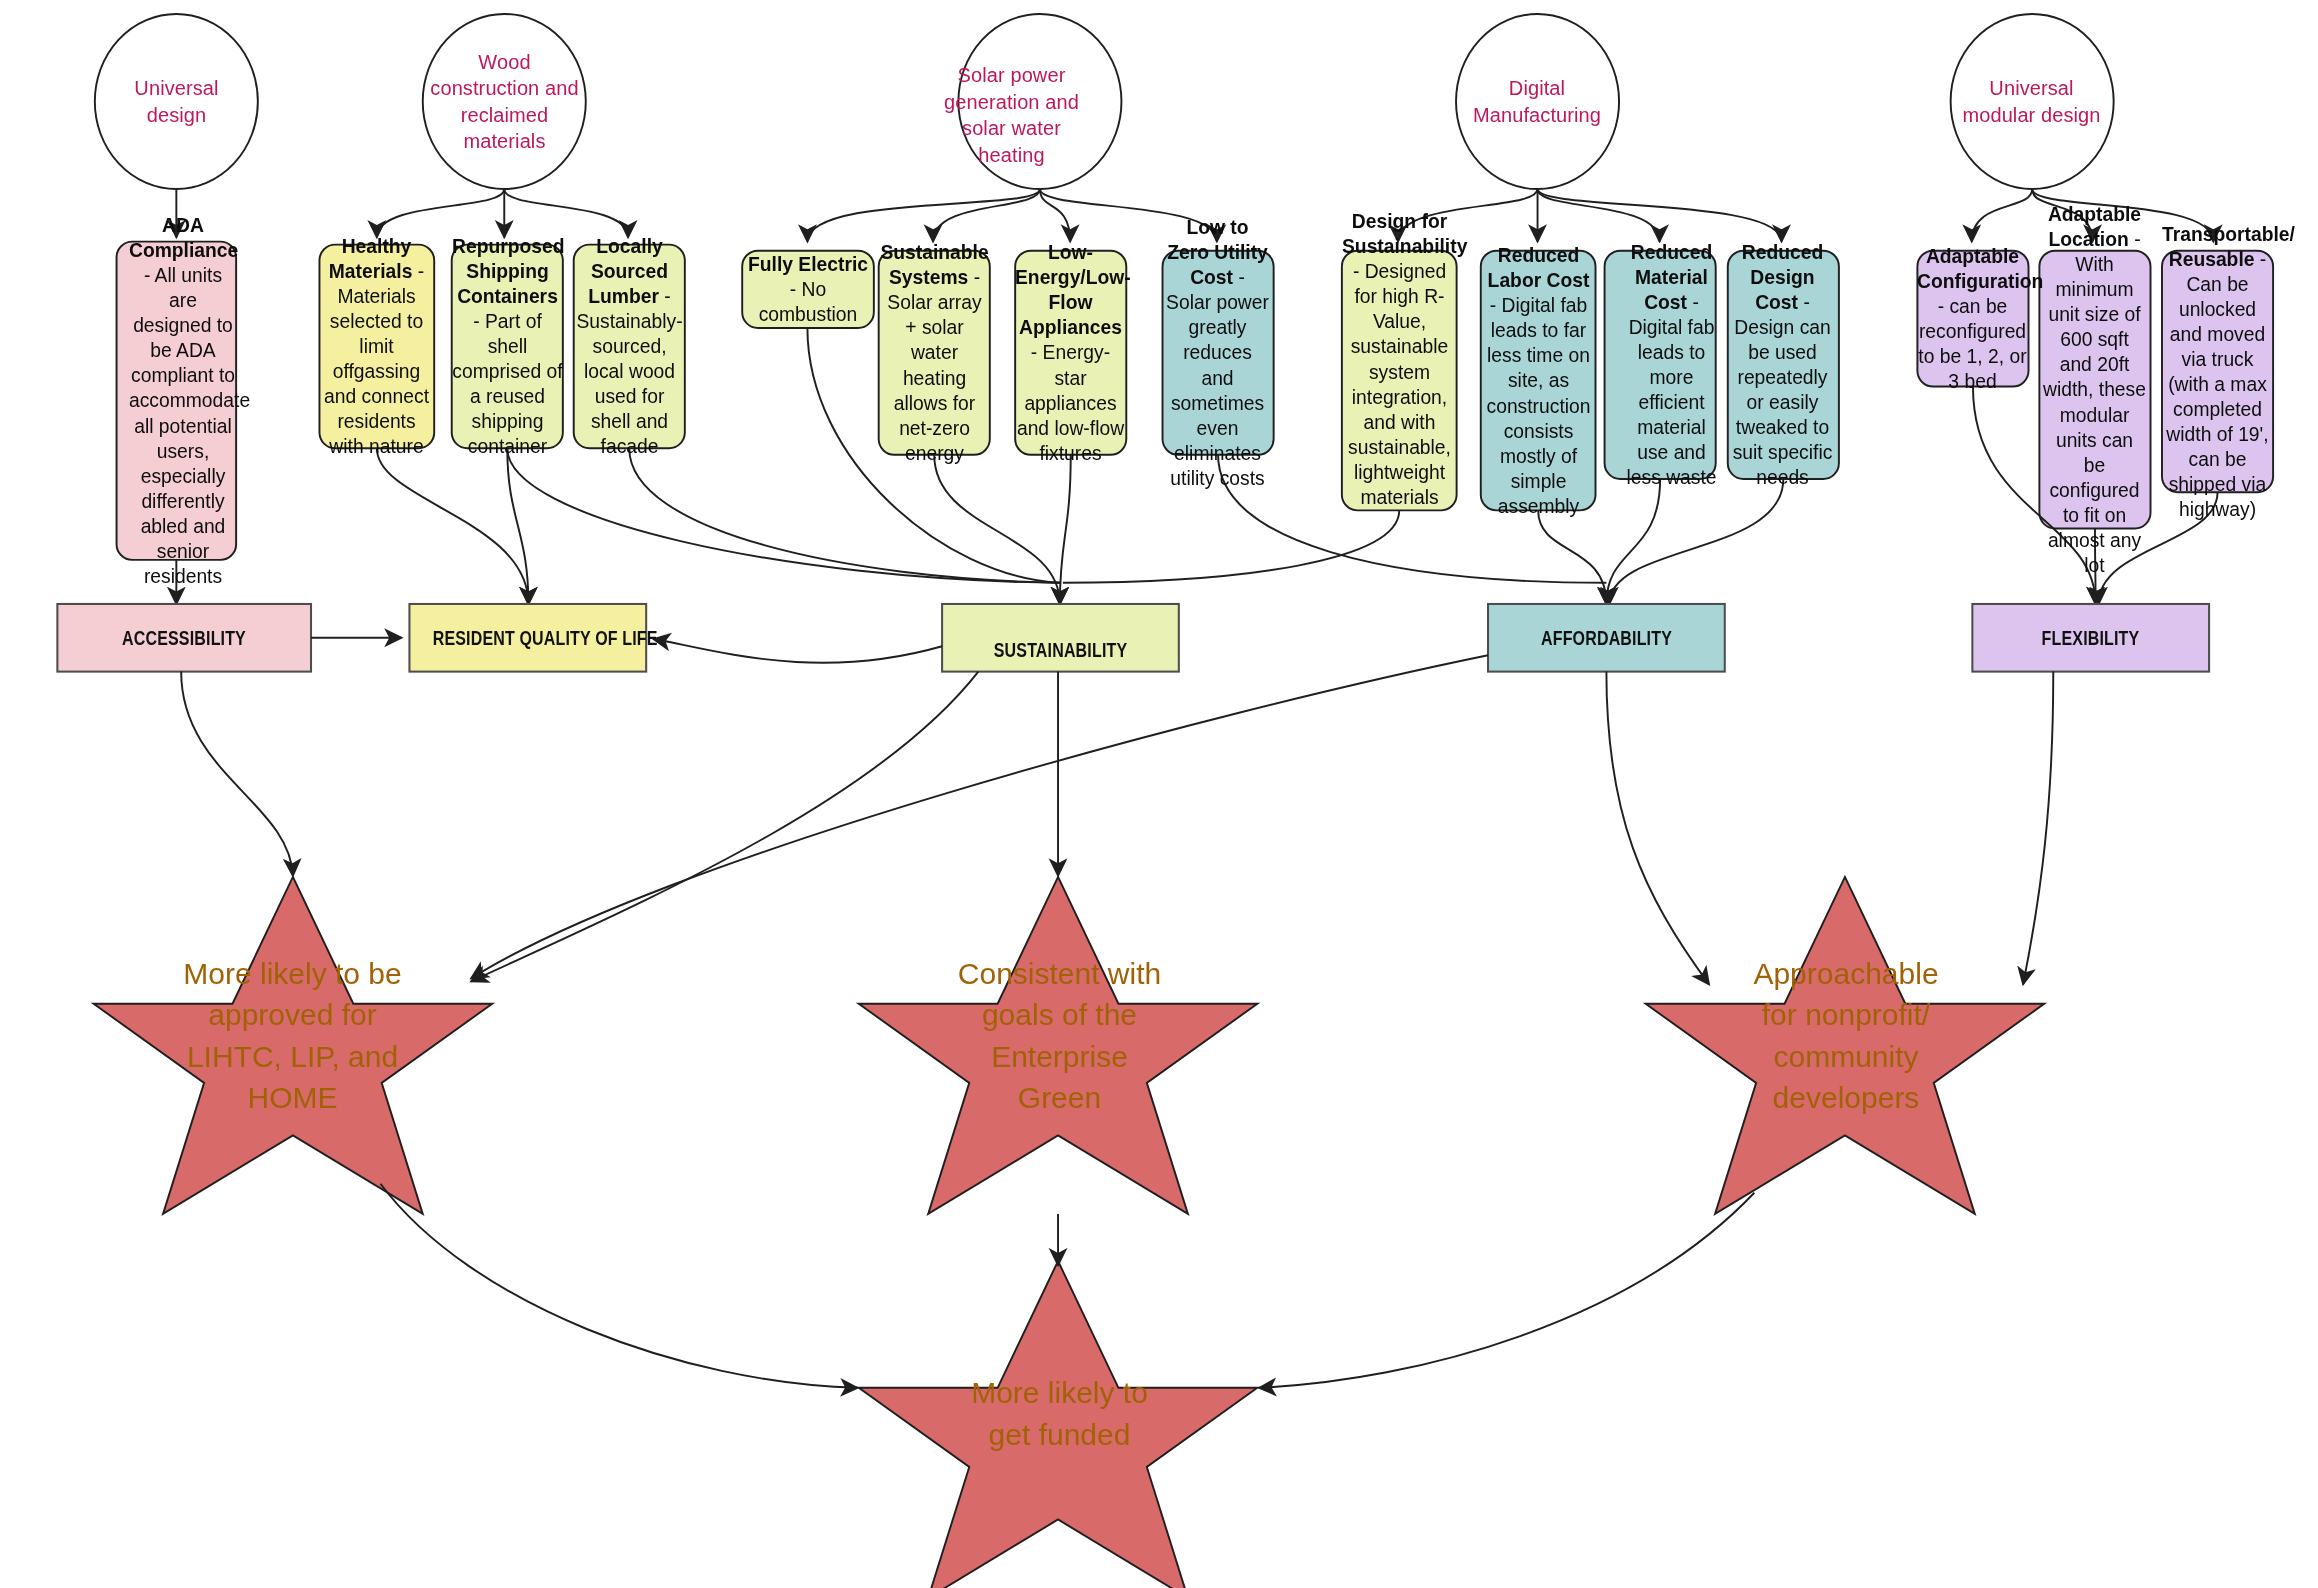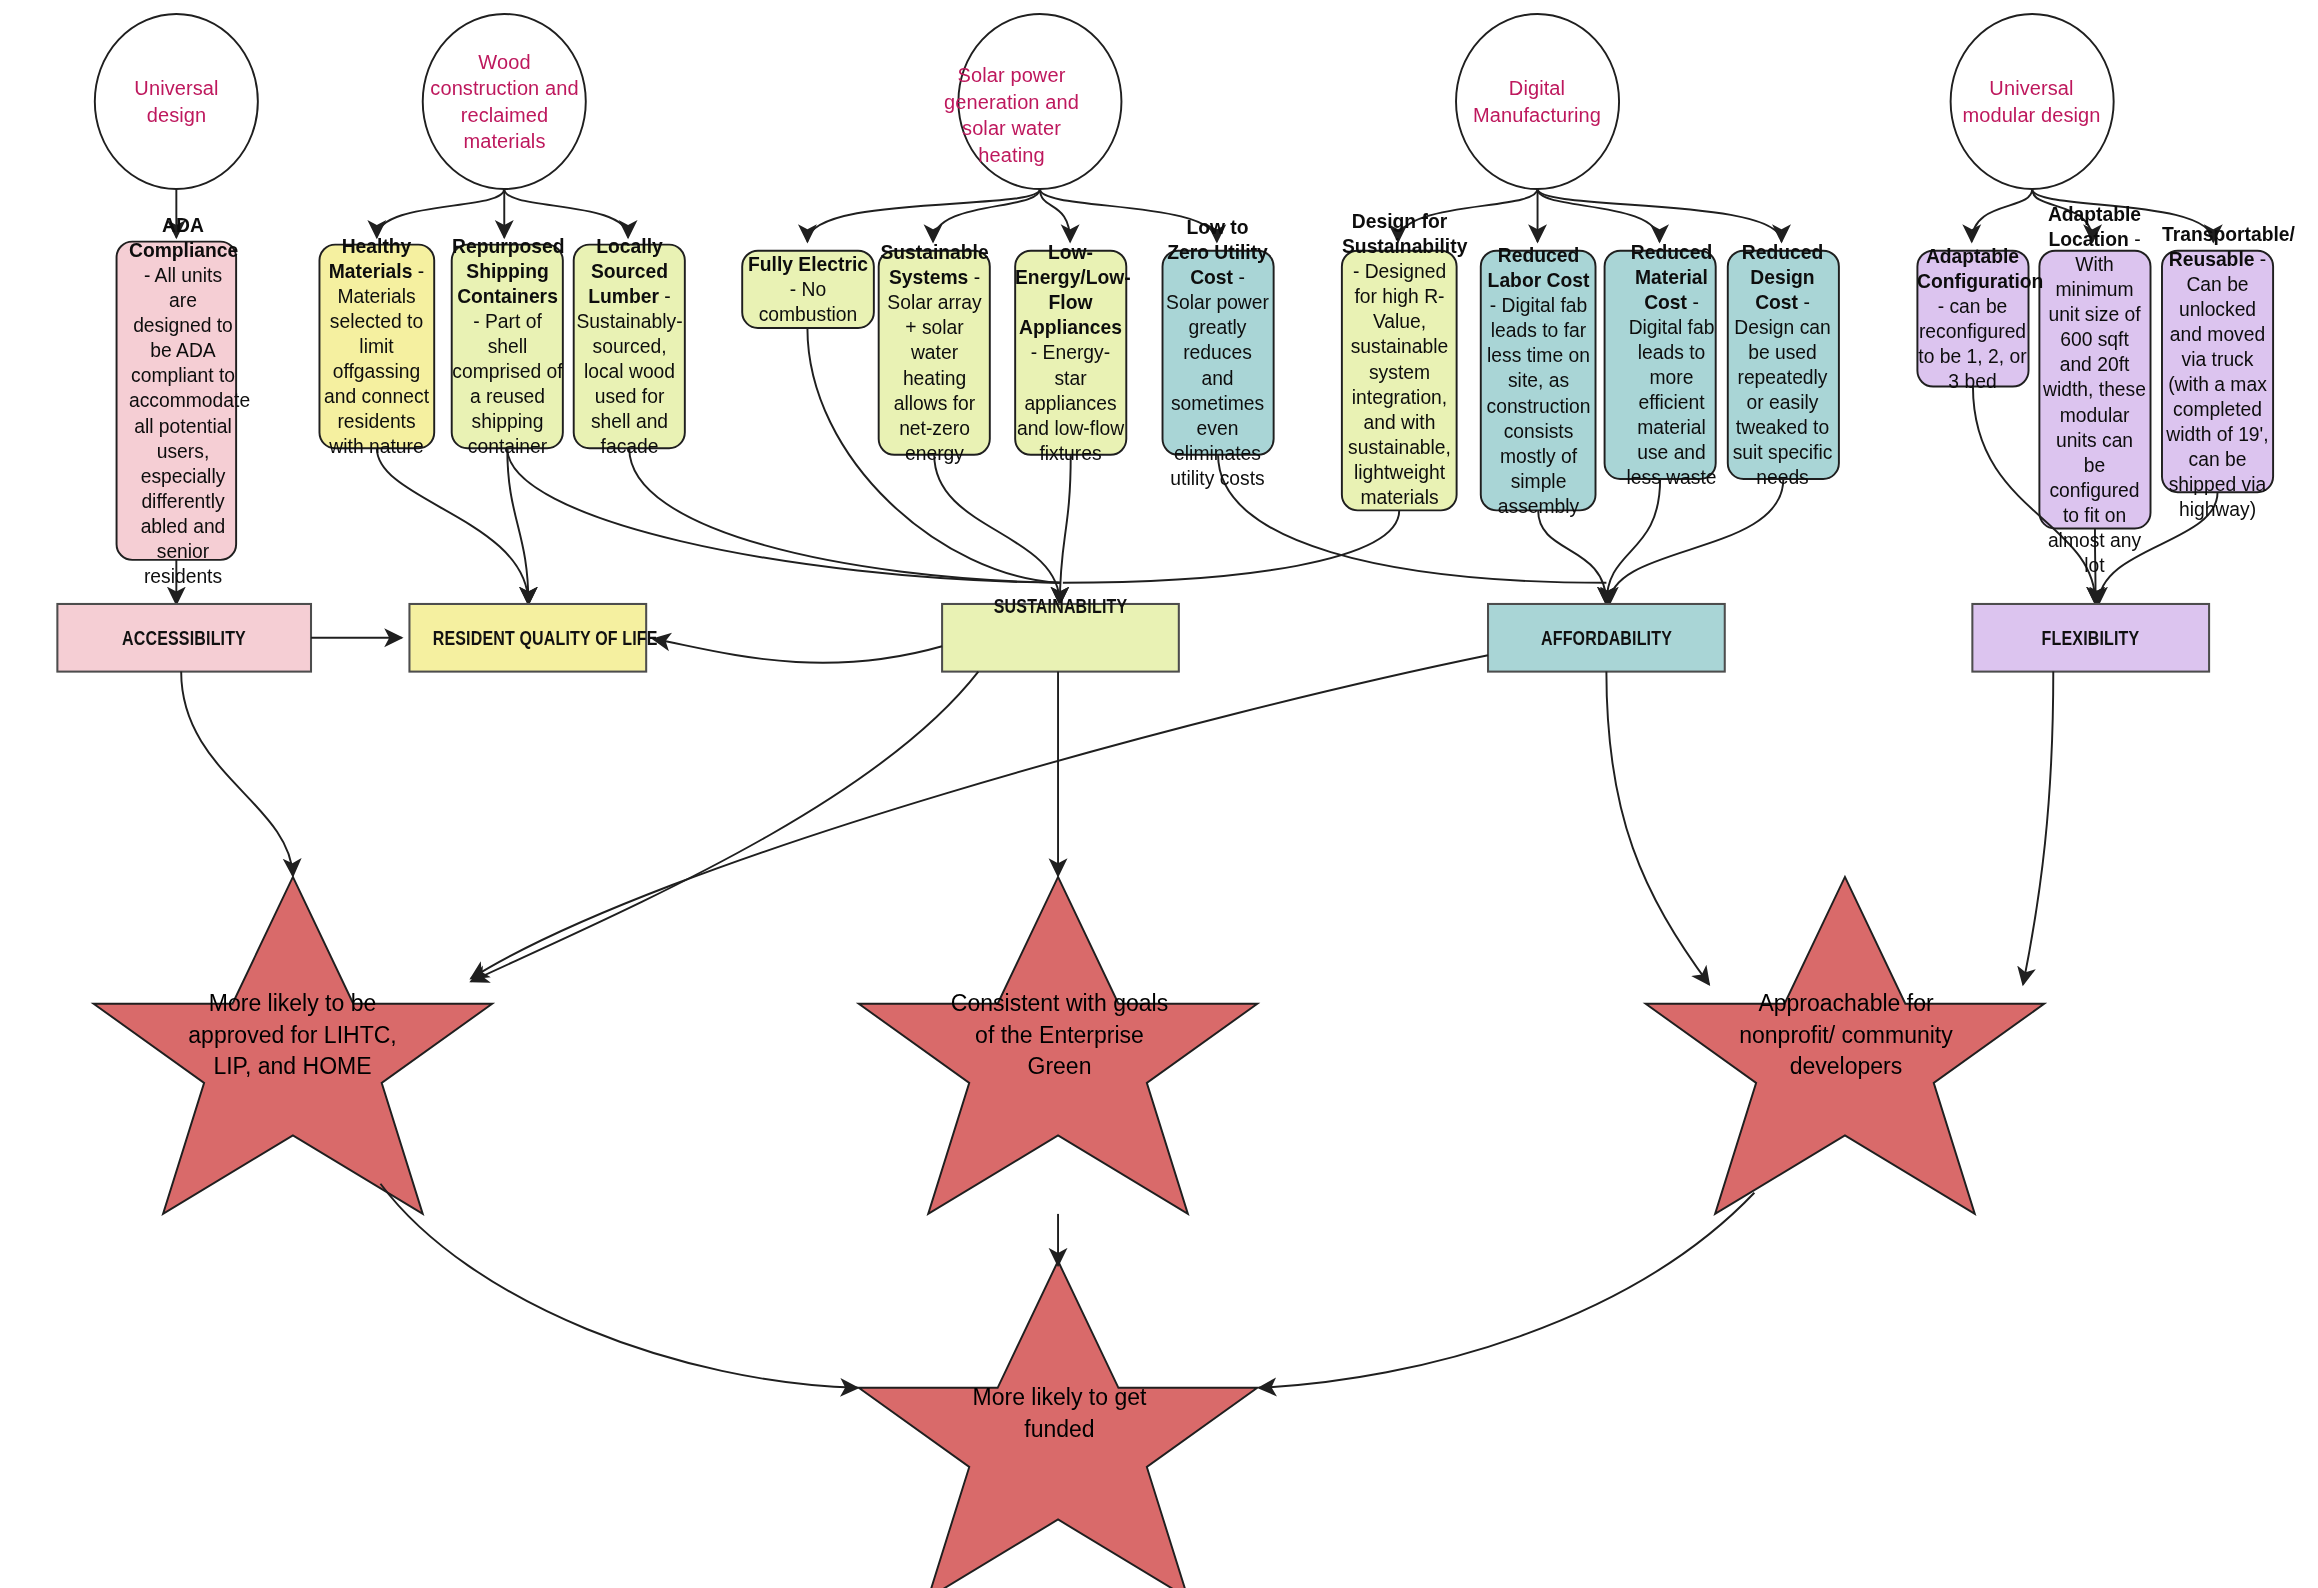--- a/index.html
+++ b/index.html
@@ -15,21 +15,21 @@
   .tnode span{display:block;width:100%;}
 
   .circle-label{font-size:20px;line-height:1.32;color:#be185d;letter-spacing:0.1px;}
 
   .card-label{font-size:19.3px;line-height:1.30;color:#0d0d0d;padding:0 3.6px;}
   .card-label b{font-weight:700;}
 
   .cat-label{font-size:20px;font-weight:700;letter-spacing:0.2px;color:#111;
              transform:scaleX(.80);transform-origin:center;white-space:nowrap;}
 
-  .star-label{font-size:23px;line-height:1.38;color:#000000;}
+  .star-label{font-size:30px;line-height:1.38;color:#a16207;}
 </style>
 </head>
 <body>
 
 <div id="stage">
 
   <svg viewBox="0 0 3840 2631" xmlns="http://www.w3.org/2000/svg">
     <defs>
       <marker id="arrow" markerWidth="11" markerHeight="11" refX="9" refY="5.5" orient="auto" markerUnits="strokeWidth">
         <path d="M0,0.6 L10,5.5 L0,10.4 L2.6,5.5 Z" fill="#1f1f1f"></path>
@@ -223,21 +223,21 @@
   <div class="tnode" style="left:2162px;top:251px;width:111px;height:242px;">
     <span class="card-label"><b>Transportable/ Reusable</b><span style="display:inline"> - Can be unlocked and moved via truck (with a max completed width of 19', can be shipped via highway)</span></span>
   </div>
 
   <div class="tnode" style="left:57px;top:604px;width:254px;height:68px;">
     <span class="cat-label">ACCESSIBILITY</span>
   </div>
   <div class="tnode" style="left:409px;top:604px;width:237px;height:68px;">
     <span class="cat-label">RESIDENT QUALITY OF LIFE</span>
   </div>
-  <div class="tnode" style="left:942px;top:580px;width:237px;height:52px;">
+  <div class="tnode" style="left:942px;top:624px;width:237px;height:52px;">
     <span class="cat-label">SUSTAINABILITY</span>
   </div>
   <div class="tnode" style="left:1488px;top:604px;width:237px;height:68px;">
     <span class="cat-label">AFFORDABILITY</span>
   </div>
   <div class="tnode" style="left:1972px;top:604px;width:237px;height:68px;">
     <span class="cat-label">FLEXIBILITY</span>
   </div>
 
   <div class="tnode" style="left:181px;top:960px;width:223px;height:151px;">

